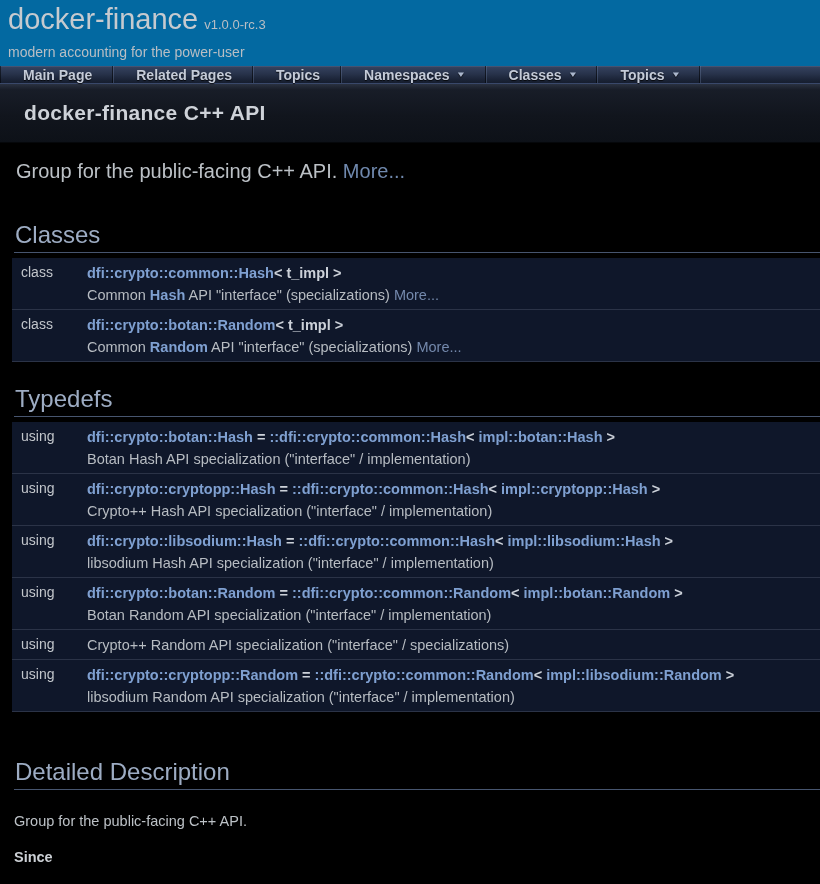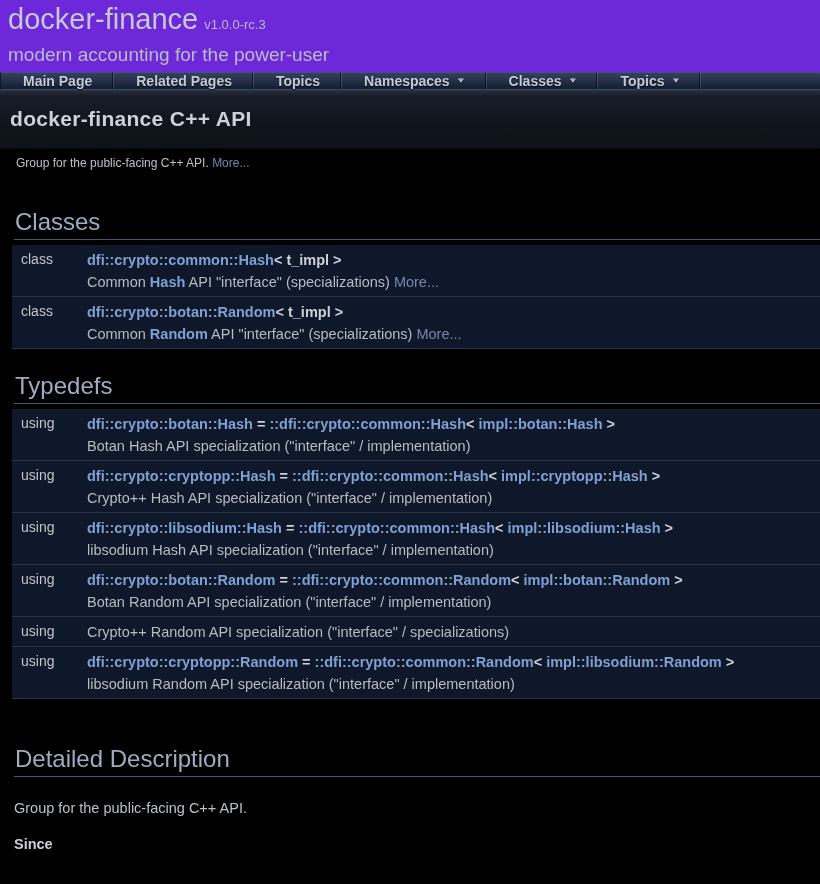--- a/index.html
+++ b/index.html
@@ -6,29 +6,29 @@
   html, body { background: #000; }
   body {
     width: 820px; height: 884px; overflow: hidden;
     font-family: "Liberation Sans", "DejaVu Sans", sans-serif;
     color: #bfc4c9;
   }
   a { text-decoration: none; cursor: pointer; }
 
   
   .titlearea {
-    background: #6d28d9;
+    background: #0369a1;
     padding: 1px 0 6px 8px;
   }
   .projectname {
     font-size: 29px; line-height: 36px; color: #c6cacf;
     letter-spacing: 0;
   }
   .projectversion { font-size: 13px; color: #b9bec4; font-weight: 400; margin-left: 6px; }
-  .projectbrief { font-size: 19px; color: #b9bec4; margin-top: 1px; }
+  .projectbrief { font-size: 14px; color: #b9bec4; margin-top: 1px; }
 
   
   .tabs {
     height: 18px;
     background: linear-gradient(180deg, #4d5c7c 0%, #33405c 9%, #27324a 48%, #1a2336 82%, #161e2f 100%);
     border-bottom: 1px solid #39486a;
   }
   .tablist {
     list-style: none; display: flex; height: 100%;
   }
@@ -42,28 +42,28 @@
     cursor: pointer; white-space: nowrap;
   }
   .tab:first-child { border-left: 1px solid rgba(0,0,0,0.5); }
   .navarrow { font-size: 8px; color: #aab6cc; margin-left: 7px; transform: scaleX(1.3); }
 
   
   .pageheader {
     height: 59px;
     background: linear-gradient(180deg, #2a3140 0%, #181d28 10%, #11151d 55%, #0d1118 100%);
     display: flex; align-items: center;
-    padding-left: 10px;
+    padding-left: 24px;
     border-bottom: 1px solid #05070a;
   }
   .pagetitle { font-size: 21px; font-weight: bold; color: #ced2d8; letter-spacing: 0.3px; }
 
   
   .contents { padding: 0 0 0 12px; background: #000; }
-  .intro { margin: 7px 0 0 4px; font-size: 12px; color: #bcc1c6; }
+  .intro { margin: 17px 0 0 4px; font-size: 20px; color: #bcc1c6; }
   a.textlink { color: #7089ae; }
   h2.groupheader {
     font-weight: 400; font-size: 24px; color: #9dacc3;
     margin: 37px 0 0 2px; padding: 0 0 3px 1px;
     border-bottom: 1px solid #47556f;
   }
   h2.grp-classes { margin-top: 38px; }
   h2.grp-typedefs { margin-top: 23px; }
   h2.grp-detailed { margin-top: 46px; }
 

